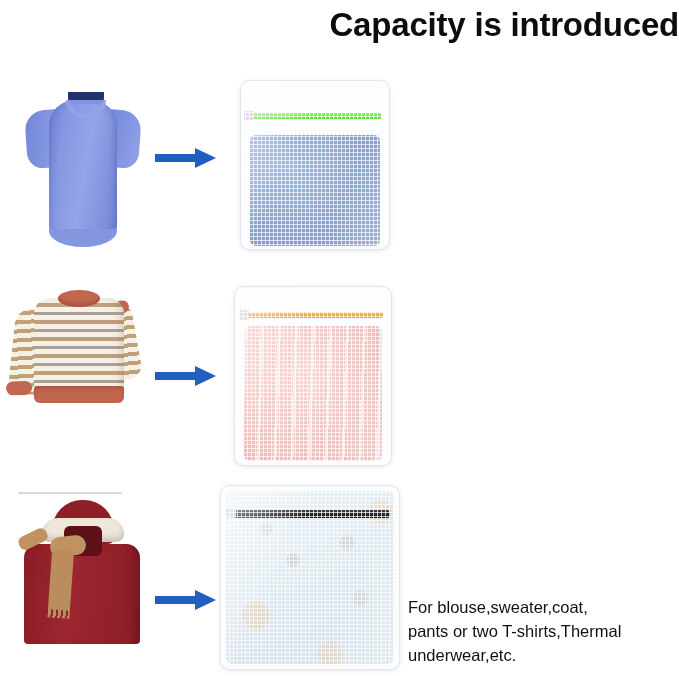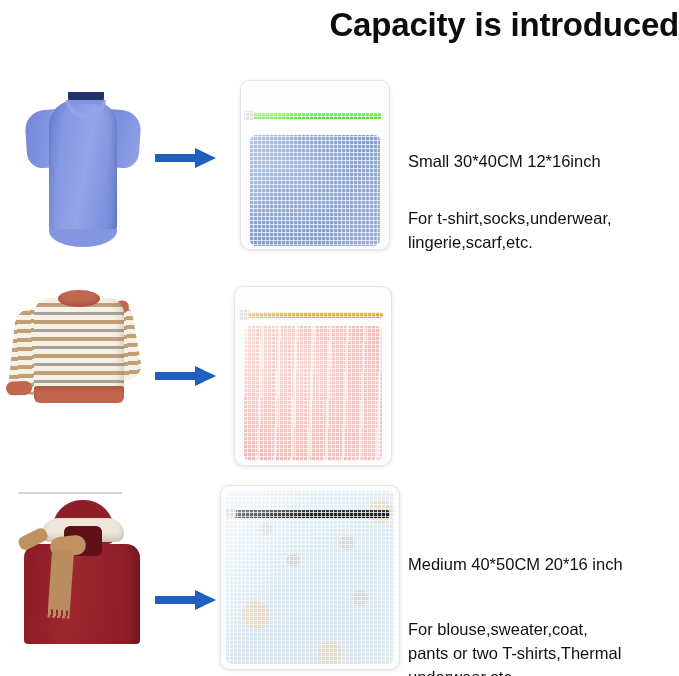--- a/index.html
+++ b/index.html
@@ -243,23 +243,20 @@
       <div class="bag-content" style="left:6%; top:32%; width:88%; height:66%;
                   background:
                     radial-gradient(ellipse at 30% 30%, #a3b6d8 0%, #8ba0c9 55%, #7d93bf 100%);"></div>
       <div class="bag-zip" style="top:19%; background: linear-gradient(180deg,#9df07c,#4fd42a);"></div>
       <div class="mesh-overlay"></div>
       <div class="bag-sheen"></div>
     </div>
   </div>
 
   <div class="text-col" id="text-small">
-    <div class="size-line">Small 30*40CM 12*16inch</div>
-    <div class="desc"> For t-shirt,socks,underwear,
-lingerie,scarf,etc.</div>
   </div>
 </div>
 
 <div class="row" id="row-medium">
 
   <div class="garment-cell">
     <div class="sweater">
       <div class="sw-arm-l"></div>
       <div class="sw-arm-r"></div>
       <div class="sw-body"></div>
@@ -280,21 +277,20 @@
                   background:
                     repeating-linear-gradient(92deg, rgba(255,255,255,.55) 0 3px, rgba(255,255,255,0) 3px 17px),
                     radial-gradient(ellipse at 40% 35%, #fbd6d2 0%, #f4c3c0 55%, #eab4b2 100%);"></div>
       <div class="bag-zip" style="top:14%; background: linear-gradient(180deg,#f7c06a,#dd9326);"></div>
       <div class="mesh-overlay"></div>
       <div class="bag-sheen"></div>
     </div>
   </div>
 
   <div class="text-col" id="text-medium">
-    <div class="size-line">Medium 40*50CM 20*16 inch</div>
     <div class="desc">For blouse,sweater,coat,
 pants or two T-shirts,Thermal
 underwear,etc.</div>
   </div>
 </div>
 
 <div class="row" id="row-large">
 
   <div class="garment-cell">
     <div class="jacket">

